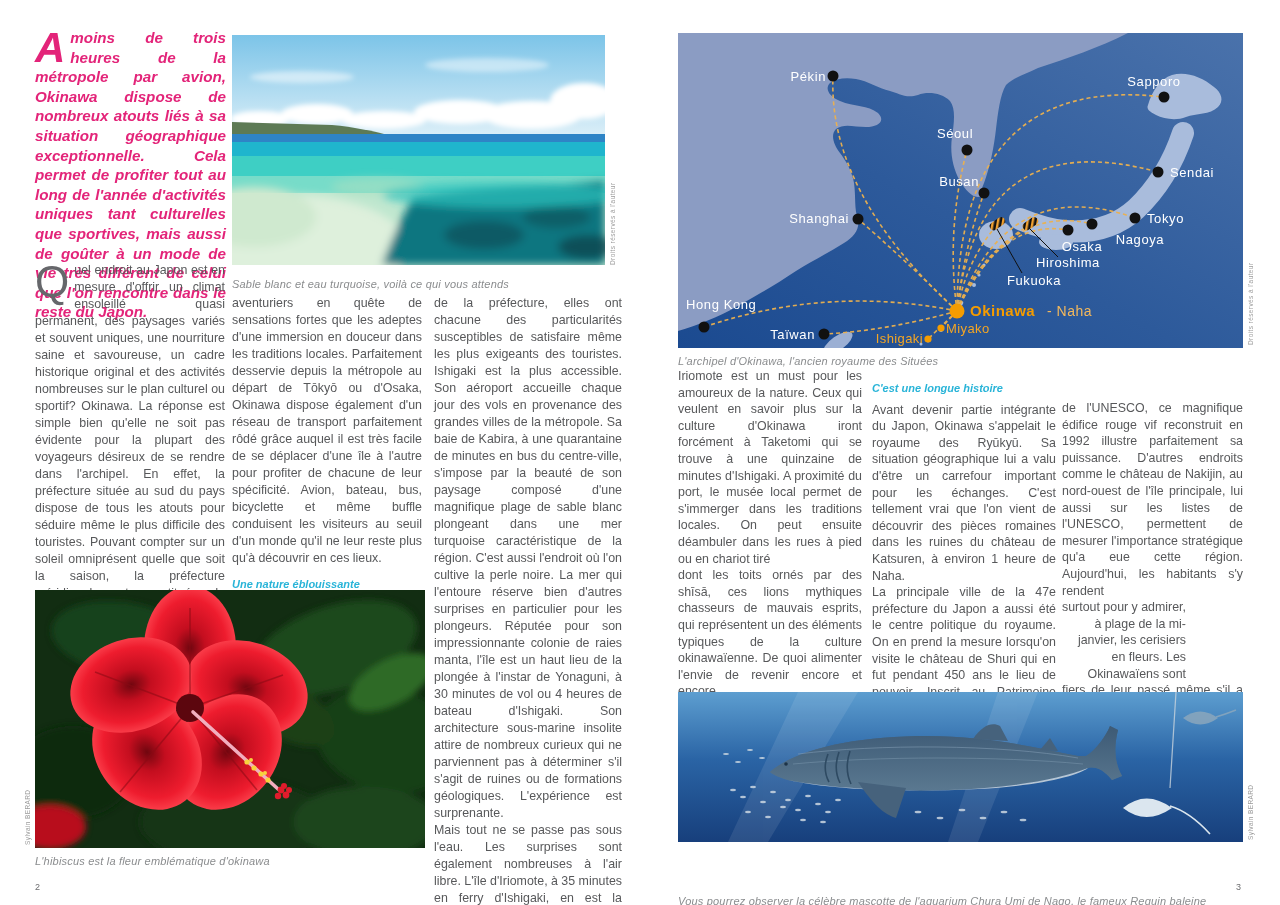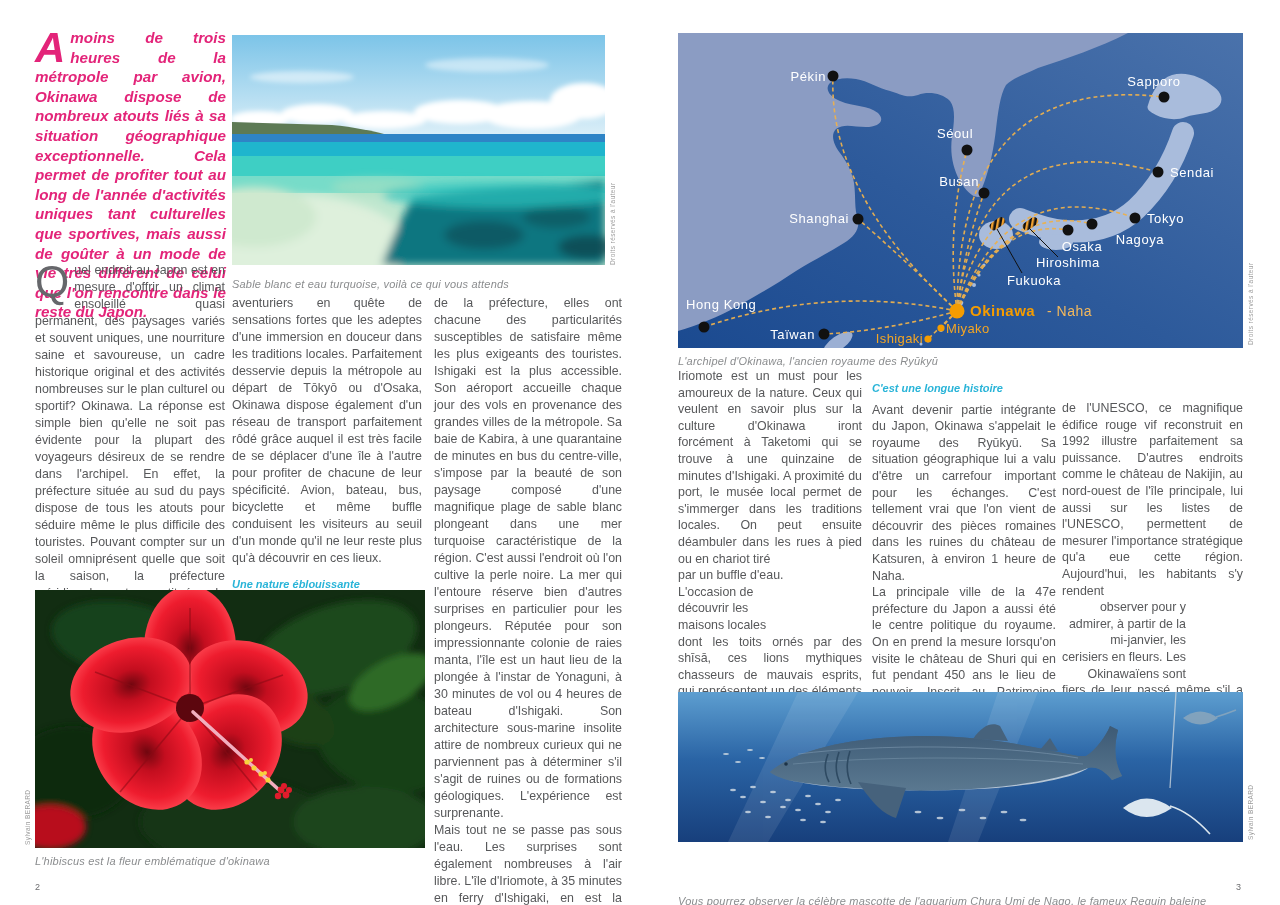--- a/index.html
+++ b/index.html
@@ -249,37 +249,36 @@
   <text class="maplabel" x="390" y="234" text-anchor="middle">Hiroshima</text>
   <text class="maplabel" x="356" y="252" text-anchor="middle">Fukuoka</text>
   <text class="maplabel" x="8" y="276" text-anchor="start">Hong Kong</text>
   <text class="maplabel" x="137" y="306" text-anchor="end">Taïwan</text>
   <text class="maplabel-orange" x="268" y="300" text-anchor="start">Miyako</text>
   <text class="maplabel-orange" x="245" y="310" text-anchor="end">Ishigaki</text>
   <text x="292" y="283" font-size="15" font-weight="bold" fill="#f59c00" letter-spacing=".5">Okinawa</text>
   <text x="369" y="283" font-size="14" fill="#f3b85c" letter-spacing=".5">- Naha</text>
 </svg>
 <div class="credit" style="left:1247px;top:283px;height:62px;">Droits réservés à l'auteur</div>
-<div class="caption" style="left:678px;top:355px;width:565px;">L'archipel d'Okinawa, l'ancien royaume des Ryūkyū</div>
+<div class="caption" style="left:678px;top:355px;width:565px;">L'archipel d'Okinawa, l'ancien royaume des Situées</div>
 
 <div class="col rcol" style="left:678px;top:368px;width:184px;">
   <p>Iriomote est un must pour les amoureux de la nature. Ceux qui veulent en savoir plus sur la culture d'Okinawa iront forcément à Taketomi qui se trouve à une quinzaine de minutes d'Ishigaki. A proximité du port, le musée local permet de s'immerger dans les traditions locales. On peut ensuite déambuler dans les rues à pied ou en chariot tiré</p>
-  <p class="narrow-left">par un buffle d'eau. L'occasion de découvrir les maisons locales</p>
   <p>dont les toits ornés par des shīsā, ces lions mythiques chasseurs de mauvais esprits, qui représentent un des éléments typiques de la culture okinawaïenne. De quoi alimenter l'envie de revenir encore et encore...</p>
 </div>
 
 <div class="col rcol" style="left:872px;top:380px;width:184px;">
   <div class="subhead" style="margin-top:0;">C'est une longue histoire</div>
   <p>Avant devenir partie intégrante du Japon, Okinawa s'appelait le royaume des Ryūkyū. Sa situation géographique lui a valu d'être un carrefour important pour les échanges. C'est tellement vrai que l'on vient de découvrir des pièces romaines dans les ruines du château de Katsuren, à environ 1 heure de Naha.</p>
   <p>La principale ville de la 47e préfecture du Japon a aussi été le centre politique du royaume. On en prend la mesure lorsqu'on visite le château de Shuri qui en fut pendant 450 ans le lieu de pouvoir. Inscrit au Patrimoine mondial</p>
 </div>
 
 <div class="col rcol" style="left:1062px;top:400px;width:181px;">
   <p>de l'UNESCO, ce magnifique édifice rouge vif reconstruit en 1992 illustre parfaitement sa puissance. D'autres endroits comme le château de Nakijin, au nord-ouest de l'île principale, lui aussi sur les listes de l'UNESCO, permettent de mesurer l'importance stratégique qu'a eue cette région. Aujourd'hui, les habitants s'y rendent</p>
-  <p class="narrow-right">observer pour y admirer, à partir de la mi-janvier, les cerisiers en fleurs. Les Okinawaïens sont</p>
+  <p class="narrow-right">surtout pour y admirer, à plage de la mi-janvier, les cerisiers en fleurs. Les Okinawaïens sont</p>
   <p>fiers de leur passé même s'il a été très douloureux à la fin de la Seconde Guerre mondiale, et ils ne manquent pas une occasion de mettre en évidence les traditions issues de cette longue histoire.</p>
 </div>
 
 <svg class="abs" style="left:678px;top:692px;" width="565" height="150" viewBox="0 0 565 150">
   <defs>
     <linearGradient id="aqua" x1="0" y1="0" x2="0" y2="1">
       <stop offset="0" stop-color="#5d9ed0"></stop>
         <stop offset="0.45" stop-color="#2a64a5"></stop>
         <stop offset="1" stop-color="#173f7c"></stop>
     </linearGradient>

